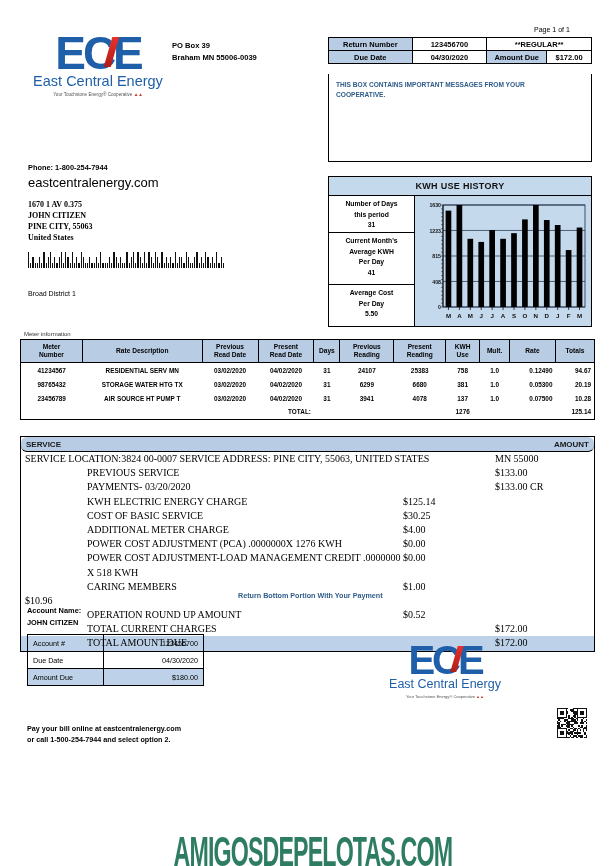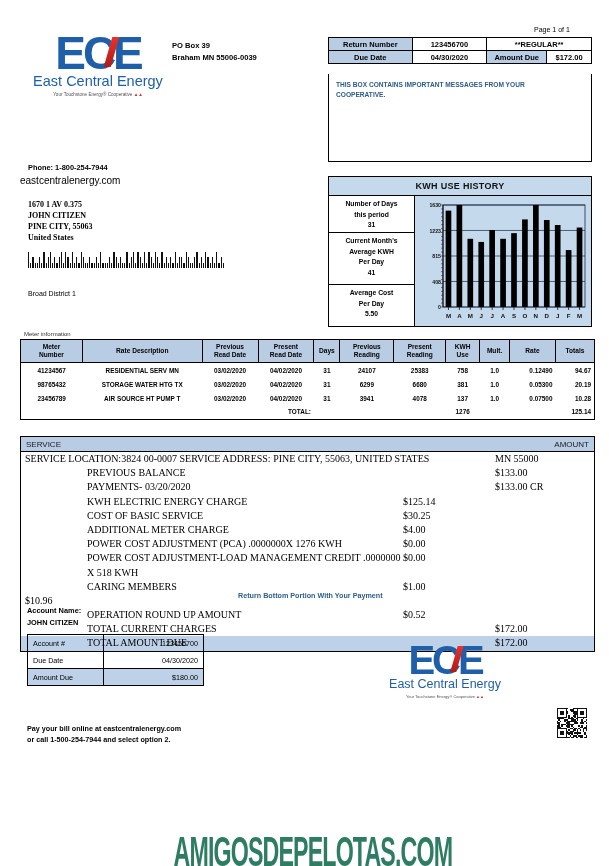--- a/index.html
+++ b/index.html
@@ -109,24 +109,25 @@
   }
   .meter-table tr.hdr th { border-bottom:1.6px solid #000; }
   .meter-table td.num { text-align:right; }
   .meter-table tr.total td { padding-top:3px; }
 
   
   .svc-wrap { position:absolute; width:575px; border:1.6px solid #000; background:#fff; }
   .svc-head {
     background:#B8CCE4;
     display:flex; justify-content:space-between;
-    font-size:8px; font-weight:normal;
+    font-size:8px; font-weight:bold;
     padding:2.5px 5px;
     border-bottom:1.4px solid #000;
     color:#1a1a1a;
+    border-radius:6px;
   }
   .svc-rows { font-family:"Liberation Serif", serif; font-size:10px; }
   .svc-row { display:flex; align-items:baseline; line-height:1.42; padding:0 4px; }
   .svc-row .desc { flex:1; }
   .svc-row .amt1 { width:92px; }
   .svc-row .amt2 { width:95px; }
   .svc-row.hl { background:#BDD2E8; }
   .indent2 { padding-left:62px; }
 
   
@@ -198,21 +199,21 @@
     </tr>
   </tbody>
     </table>
 
   <div class="msgbox" style="left:328px; top:74px; width:264px; height:88px;">
     <div class="msg">THIS BOX CONTAINS IMPORTANT MESSAGES FROM YOUR
 COOPERATIVE.</div>
   </div>
 
   <div class="t b" style="left:28px; top:163px; font-size:7.4px;">Phone: 1-800-254-7944</div>
-  <div class="t" style="left:20px; top:175px; font-size:10px;">eastcentralenergy.com</div>
+  <div class="t" style="left:28px; top:175px; font-size:13px;">eastcentralenergy.com</div>
 
   <div class="t b serif" style="left:28px; top:200px; font-size:8px;">1670 1 AV 0.375</div>
   <div class="t b serif" style="left:28px; top:211px; font-size:8px;">JOHN CITIZEN</div>
   <div class="t b serif" style="left:28px; top:222px; font-size:8px;">PINE CITY, 55063</div>
   <div class="t b serif" style="left:28px; top:233px; font-size:8px;">United States</div>
 
   <div class="barcode" id="postal-barcode" style="left:28px; top:252px; height:16px;">
       <i style="width: 1.2px; height: 16px;"></i>
       <i style="width: 1.2px; height: 5px;"></i>
       <i style="width: 1.2px; height: 11px;"></i>
@@ -492,21 +493,21 @@
       <span>SERVICE</span>
       <span>AMOUNT</span>
     </div>
     <div class="svc-rows">
       <div class="svc-row">
         <span class="desc">SERVICE  LOCATION:3824 00-0007   SERVICE ADDRESS: PINE CITY, 55063,        UNITED STATES</span>
         <span class="amt2">MN   55000</span>
       </div>
       <div id="svc-lines">
           <div class="svc-row">
-            <span class="desc indent2">PREVIOUS BALANCE</span>
+            <span class="desc indent2">PREVIOUS SERVICE</span>
             <span class="amt1"></span>
             <span class="amt2">$133.00</span>
           </div>
           <div class="svc-row">
             <span class="desc indent2">PAYMENTS- 03/20/2020</span>
             <span class="amt1"></span>
             <span class="amt2">$133.00 CR</span>
           </div>
           <div class="svc-row">
             <span class="desc indent2">KWH ELECTRIC ENERGY CHARGE</span>

